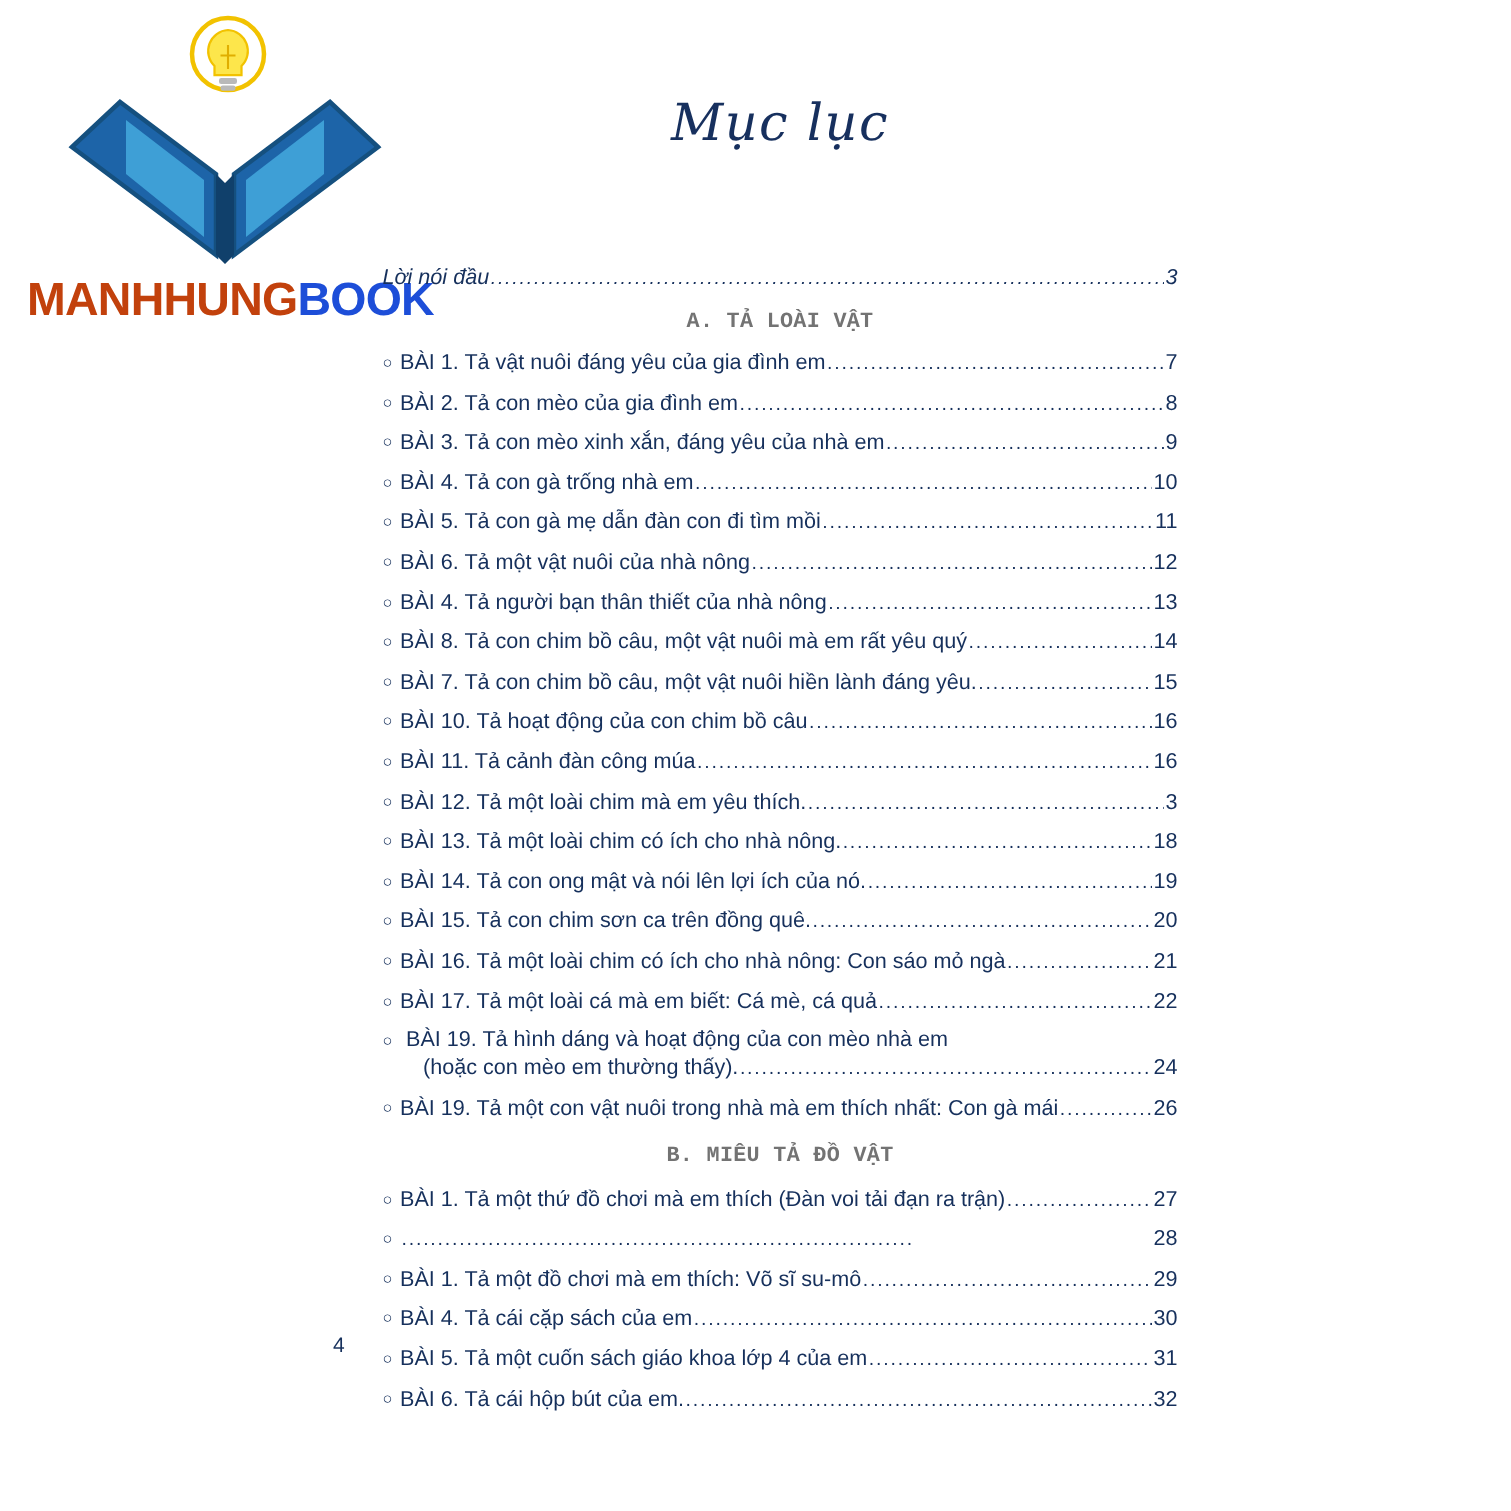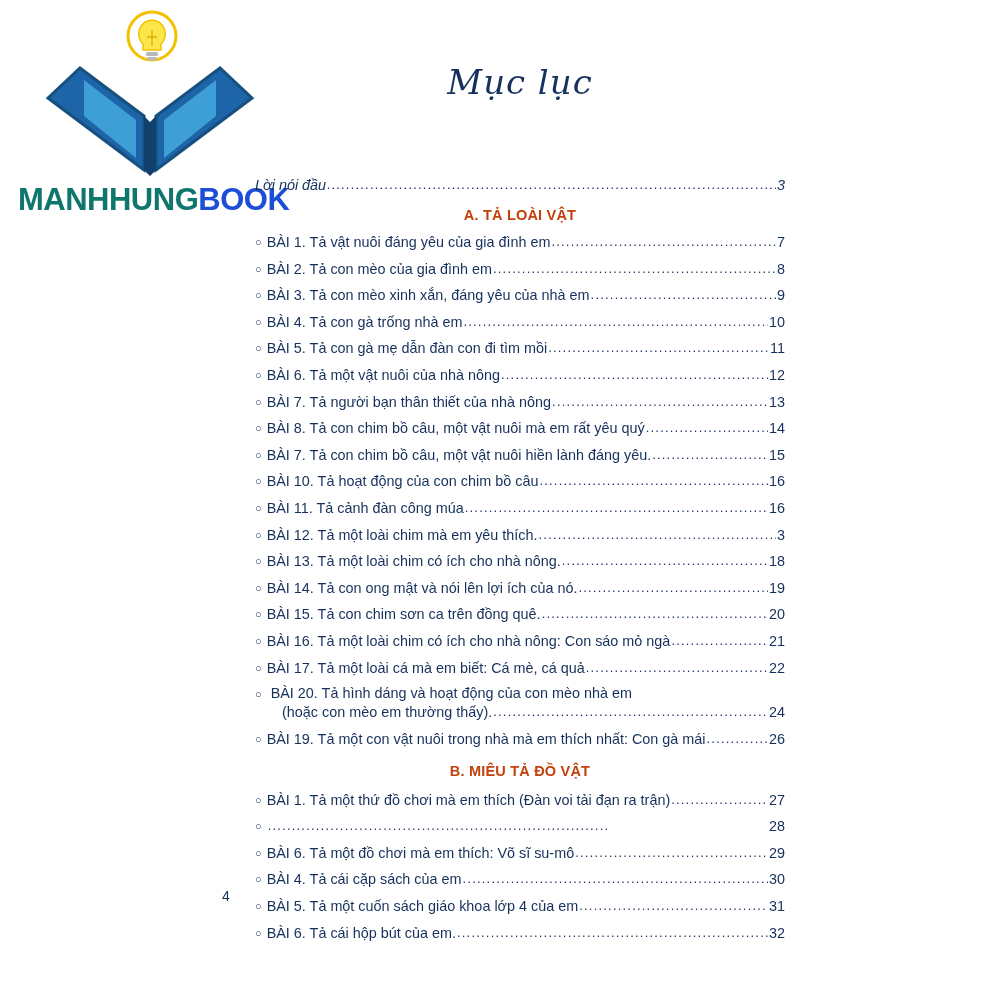--- a/index.html
+++ b/index.html
@@ -42,21 +42,21 @@
     position: absolute;
     left: 0px;
     top: 176px;
     width: 300px;
     font-size: 31px;
     font-weight: bold;
     letter-spacing: -0.5px;
     line-height: 1;
     white-space: nowrap;
   }
-  .brand-a { color: #0f766e; }
+  .brand-a { color: #c2410c; }
   .brand-b { color: #1d4ed8; }
 
   
   .page {
     position: absolute;
     left: 0;
     top: 0;
     width: 830px;
     height: 1007px;
   }
@@ -118,23 +118,24 @@
     font-style: italic;
     font-size: 14.4px;
     margin-bottom: 13px;
   }
   .preface .txt { font-style: italic; }
 
   .section {
     text-align: center;
     font-weight: bold;
     font-size: 14.5px;
-    color: #c2410c;
+    color: #737373;
     margin: 9px 0 10px 0;
     letter-spacing: 0.2px;
+    font-family: Liberation Mono, monospace;
   }
   .section.second { margin-top: 15px; margin-bottom: 12px; }
 
   .row.wrapline {
     display: block;
     white-space: normal;
     margin-bottom: 8.6px;
   }
   .wrapline .line1 {
     display: block;
@@ -231,21 +232,21 @@
 
     <div class="row">
       <span class="bullet">○</span>
       <span class="txt">BÀI 6. Tả một vật nuôi của nhà nông</span>
       <span class="dots">.......................................................................</span>
       <span class="pg">12</span>
     </div>
 
     <div class="row">
       <span class="bullet">○</span>
-      <span class="txt">BÀI 7. Tả người bạn thân thiết của nhà nông</span>
+      <span class="txt">BÀI 4. Tả người bạn thân thiết của nhà nông</span>
       <span class="dots">.......................................................................</span>
       <span class="pg">13</span>
     </div>
 
     <div class="row">
       <span class="bullet">○</span>
       <span class="txt">BÀI 8. Tả con chim bồ câu, một vật nuôi  mà em rất yêu quý</span>
       <span class="dots">.......................................................................</span>
       <span class="pg">14</span>
     </div>
@@ -309,21 +310,21 @@
     <div class="row">
       <span class="bullet">○</span>
       <span class="txt">BÀI 17. Tả một loài cá mà em biết: Cá mè, cá quả</span>
       <span class="dots">.......................................................................</span>
       <span class="pg">22</span>
     </div>
 
     <div class="row wrapline">
       <span class="line1">
         <span class="bullet">○</span>
-        <span class="txt">BÀI 20. Tả hình dáng và hoạt động của con mèo nhà em</span>
+        <span class="txt">BÀI 19. Tả hình dáng và hoạt động của con mèo nhà em</span>
       </span>
       <span class="line2">
         <span class="txt">(hoặc con mèo em thường thấy).</span>
         <span class="dots">.......................................................................</span>
         <span class="pg">24</span>
       </span>
     </div>
 
     <div class="row">
       <span class="bullet">○</span>
@@ -342,21 +343,21 @@
     </div>
 
     <div class="row">
       <span class="bullet">○</span>
       <span class="dots">.......................................................................</span>
       <span class="pg">28</span>
     </div>
 
     <div class="row">
       <span class="bullet">○</span>
-      <span class="txt">BÀI 6. Tả một đồ chơi mà em thích: Võ sĩ su-mô</span>
+      <span class="txt">BÀI 1. Tả một đồ chơi mà em thích: Võ sĩ su-mô</span>
       <span class="dots">.......................................................................</span>
       <span class="pg">29</span>
     </div>
 
     <div class="row">
       <span class="bullet">○</span>
       <span class="txt">BÀI 4. Tả cái cặp sách của em</span>
       <span class="dots">.......................................................................</span>
       <span class="pg">30</span>
     </div>

